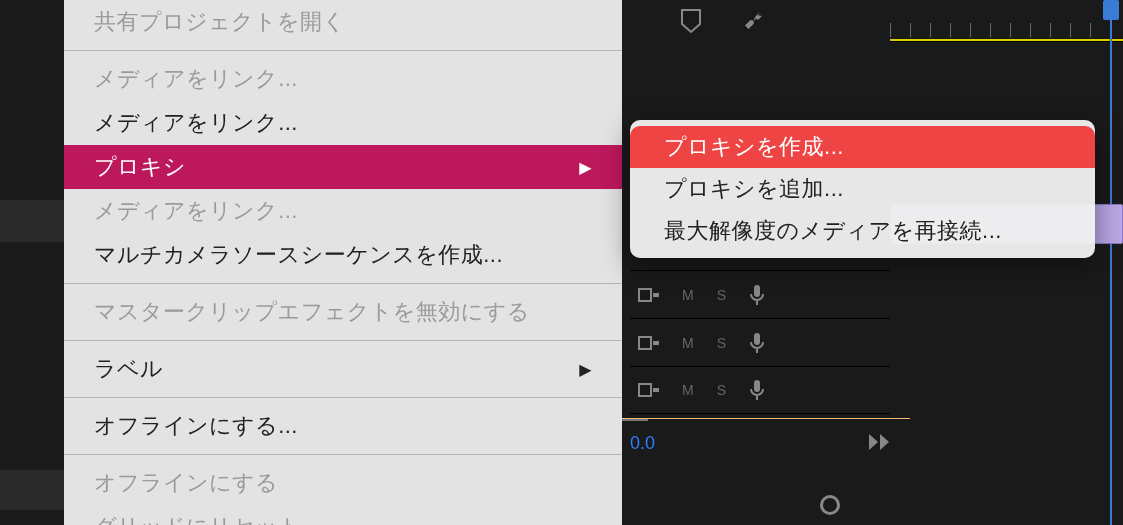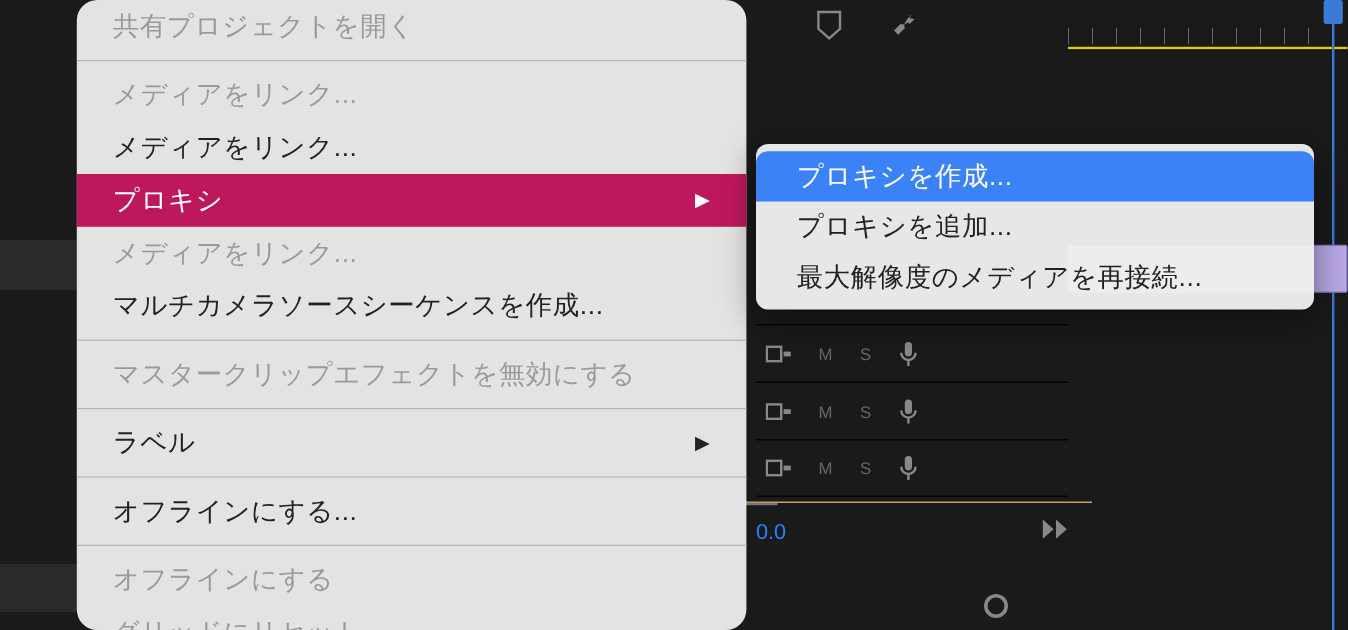--- a/index.html
+++ b/index.html
@@ -37,32 +37,32 @@
   
   .audio-row { position: absolute; top: 418px; left: 620px; width: 290px; height: 50px; display: flex; align-items: center; justify-content: space-between; padding: 0 20px 0 10px; border-top: 1px solid #fdba74; }
   .audio-value { color: #2a7fff; font-size: 18px; }
   .line-mark { position: absolute; top: 0; left: 0; width: 28px; height: 2px; background: #777; }
 
   
   .scroll-handle { position: absolute; bottom: 10px; left: 820px; width: 20px; height: 20px; border: 3px solid #888; border-radius: 50%; }
 
   
   .menu { position: absolute; top: 0; left: 64px; width: 558px; height: 525px;
-    background: rgba(235,235,235,0.96); color: #222; font-size: 22px; border-radius: 17px; }
+    background: rgba(235,235,235,0.96); color: #222; font-size: 22px; }
   .menu-item { padding: 7px 30px; display: flex; align-items: center; justify-content: space-between; letter-spacing: 0.5px; }
   .menu-item.disabled { color: #9a9a9a; }
   .menu-item.highlight { background: #be185d; color: #fff; }
   .menu-sep { height: 1px; background: #b5b5b5; margin: 6px 0; }
   .submenu-arrow { font-size: 16px; }
 
   
   .submenu { position: absolute; top: 120px; left: 630px; width: 465px; background: rgba(238,238,238,0.97);
     border-radius: 10px; padding: 6px 0; box-shadow: 0 8px 28px rgba(0,0,0,0.45); font-size: 22px; color: #222; }
   .submenu .menu-item { padding: 6px 34px; }
-  .submenu .menu-item.highlight { background: #3b82f6; color: #fff; border-radius: 0; }
+  .submenu .menu-item.highlight { background: #ef4444; color: #fff; border-radius: 0; }
 
   
   .submenu .menu-item:first-child.highlight { border-top-left-radius: 10px; border-top-right-radius: 10px; }
 
 </style>
 </head>
 <body>
 
 <div class="bg">
 

